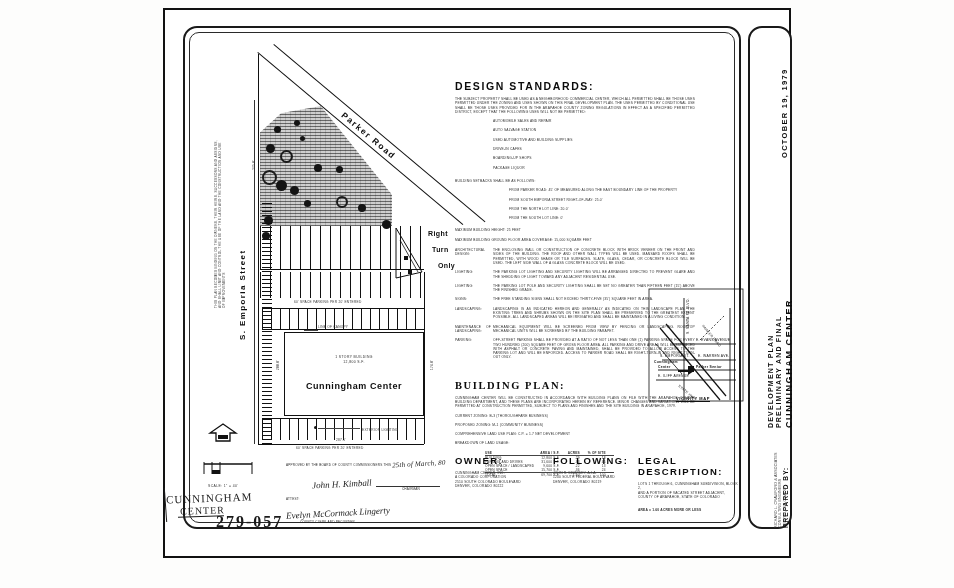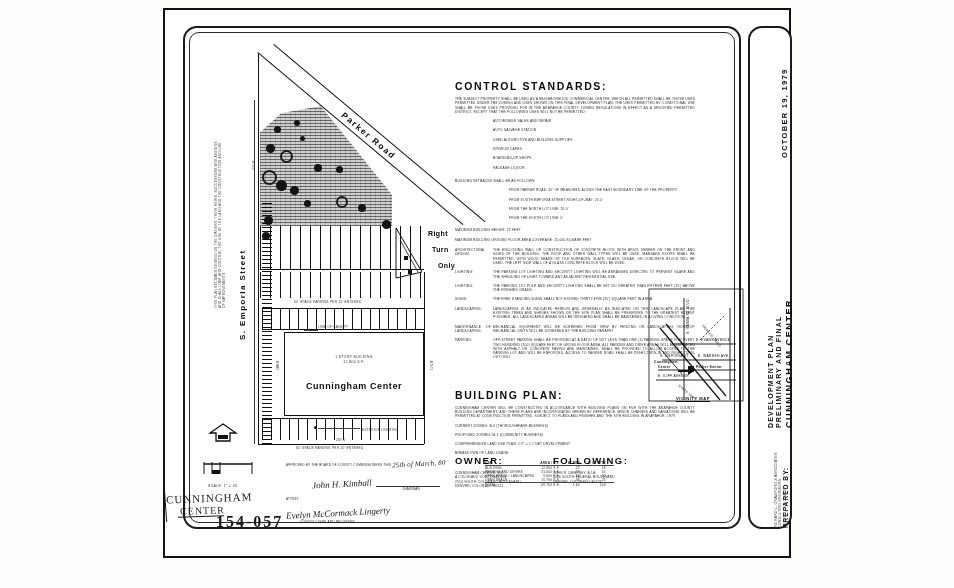--- a/index.html
+++ b/index.html
@@ -524,21 +524,21 @@
       </svg>
     </div>
     <div class="scale-cap">SCALE:  1" = 40'</div>
 
     <div class="emporia">S.  Emporia  Street</div>
     <div class="legal-vert" style="width:170px; white-space:normal; line-height:4px;">THIS PLAN BECOMES BINDING ON THE OWNERS, THEIR HEIRS, SUCCESSORS AND ASSIGNS, AND SHALL LIMIT AND CONTROL THE USE OF THE LAND AND THE CONSTRUCTION AND USE OF IMPROVEMENTS</div>
   </div>
 
   <div class="textcol">
 
-    <div class="sec-head">CONTROL  STANDARDS:</div>
+    <div class="sec-head">DESIGN  STANDARDS:</div>
     <p class="body-para">THE SUBJECT PROPERTY SHALL BE USED AS A NEIGHBORHOOD COMMERCIAL CENTER, WHICH ALL PERMITTED SHALL BE THOSE USES PERMITTED UNDER THE ZONING AND USES SHOWN ON THIS FINAL DEVELOPMENT PLAN. THE USES PERMITTED BY CONDITIONAL USE SHALL BE THOSE USES PROVIDED FOR IN THE ARAPAHOE COUNTY ZONING REGULATIONS IN EFFECT AS A SPECIFIED PERMITTED DISTRICT, EXCEPT THAT THE FOLLOWING USES WILL NOT BE PERMITTED:</p>
 
     <p class="body-para indent">AUTOMOBILE SALES AND REPAIR</p>
     <p class="body-para indent">AUTO SALVAGE STATION</p>
     <p class="body-para indent">USED AUTOMOTIVE AND BUILDING SUPPLIES</p>
     <p class="body-para indent">DRIVE-IN CAFES</p>
     <p class="body-para indent">BOARDING-UP SHOPS</p>
     <p class="body-para indent">PACKAGE LIQUOR</p>
 
     <p class="body-para" style="margin-top:9px;">BUILDING SETBACKS SHALL BE AS FOLLOWS:</p>
@@ -574,21 +574,21 @@
       <p class="body-para hang">
         <span class="hang-label">MAINTENANCE OF LANDSCAPING:</span>
         <span>MECHANICAL EQUIPMENT WILL BE SCREENED FROM VIEW BY FENCING OR LANDSCAPING. ROOFTOP MECHANICAL UNITS WILL BE SCREENED BY THE BUILDING PARAPET.</span>
       </p>
       <p class="body-para hang">
         <span class="hang-label">PARKING:</span>
         <span>OFF-STREET PARKING SHALL BE PROVIDED AT A RATIO OF NOT LESS THAN ONE (1) PARKING SPACE FOR EVERY TWO HUNDRED (200) SQUARE FEET OF GROSS FLOOR AREA. ALL PARKING AND DRIVE AREAS WILL BE SURFACED WITH ASPHALT OR CONCRETE PAVING AND MAINTAINED, SHALL BE PROVIDED TO ALLOW ACCESS TO THE PARKING LOT AND WILL BE ENFORCED. ACCESS TO PARKER ROAD SHALL BE RIGHT-TURN-IN AND RIGHT-TURN-OUT ONLY.</span>
       </p>
     </div>
 
-    <div class="sec-head" style="margin-top:29px;">BUILDING  PLAN:</div>
+    <div class="sec-head" style="margin-top:20px;font-family:Liberation Serif, serif;">BUILDING  PLAN:</div>
     <p class="body-para">CUNNINGHAM CENTER WILL BE CONSTRUCTED IN ACCORDANCE WITH BUILDING PLANS ON FILE WITH THE ARAPAHOE COUNTY BUILDING DEPARTMENT, AND THESE PLANS ARE INCORPORATED HEREIN BY REFERENCE. MINOR CHANGES AND VARIATIONS WILL BE PERMITTED AT CONSTRUCTION PERMITTED, SUBJECT TO PLANS AND FINISHES AND THE SITE BUILDING IN ARAPAHOE, 1979.</p>
 
     <p class="body-para">CURRENT ZONING:  B-3 (THOROUGHFARE BUSINESS)</p>
     <p class="body-para">PROPOSED ZONING:  M-1 (COMMUNITY BUSINESS)</p>
     <p class="body-para">COMPREHENSIVE LAND USE PLAN:  C.P. = 1.7 NET DEVELOPMENT</p>
     <p class="body-para">BREAKDOWN OF LAND USAGE:</p>
 
     <table class="lu-table">
       <thead>
         <tr>
@@ -677,20 +677,27 @@
     <p class="body-para" style="margin:0;">DENVER, COLORADO  80222</p>
   </div>
 
   <div class="blk" style="left:553px; top:455px; width:76px;">
     <div class="sec-head">FOLLOWING:</div>
     <p class="body-para" style="margin:0;">JOHN R. DEMPSEY, A.I.A.</p>
     <p class="body-para" style="margin:0;">1200 SOUTH FEDERAL BOULEVARD</p>
     <p class="body-para" style="margin:0;">DENVER, COLORADO  80219</p>
   </div>
 
+  <div class="blk" style="left:638px; top:455px; width:100px;">
+    <div class="sec-head">LEGAL  DESCRIPTION:</div>
+    <p class="body-para" style="margin:0;">LOTS 1 THROUGH 6, CUNNINGHAM SUBDIVISION, BLOCK 2,</p>
+    <p class="body-para" style="margin:0;">AND A PORTION OF VACATED STREET ADJACENT,</p>
+    <p class="body-para" style="margin:0;">COUNTY OF ARAPAHOE, STATE OF COLORADO</p>
+    <p class="body-para" style="margin-top:8px; font-weight:700;">AREA  =  1.60 ACRES MORE OR LESS</p>
+  </div>
 
   <div class="approval">
     <div class="appr-line">
       <span>APPROVED BY THE BOARD OF COUNTY COMMISSIONERS THIS</span>
       <span class="sig sig-sm">25th of March, 80</span>
     </div>
     <div style="text-align:right; margin-top:5px;">
       <span class="sig sig-big">John H. Kimball</span>
       <div style="display:inline-block; width:70px; vertical-align:bottom;">
         <div class="sig-rule"></div>
@@ -701,15 +708,15 @@
     <div style="margin-top:1px;">
       <span class="sig sig-big">Evelyn McCormack Lingerty</span>
     </div>
     <div class="appr-line" style="margin-left:14px;">COUNTY CLERK AND RECORDER</div>
   </div>
 
   <div class="hand-tick"></div>
   <div class="hand hand-a">CUNNINGHAM</div>
   <div class="hand hand-b">CENTER</div>
   <div class="hand-underline"></div>
-  <div class="hand hand-num">154-057</div>
+  <div class="hand hand-num">279-057</div>
 
 </div>
 
 </body></html>

